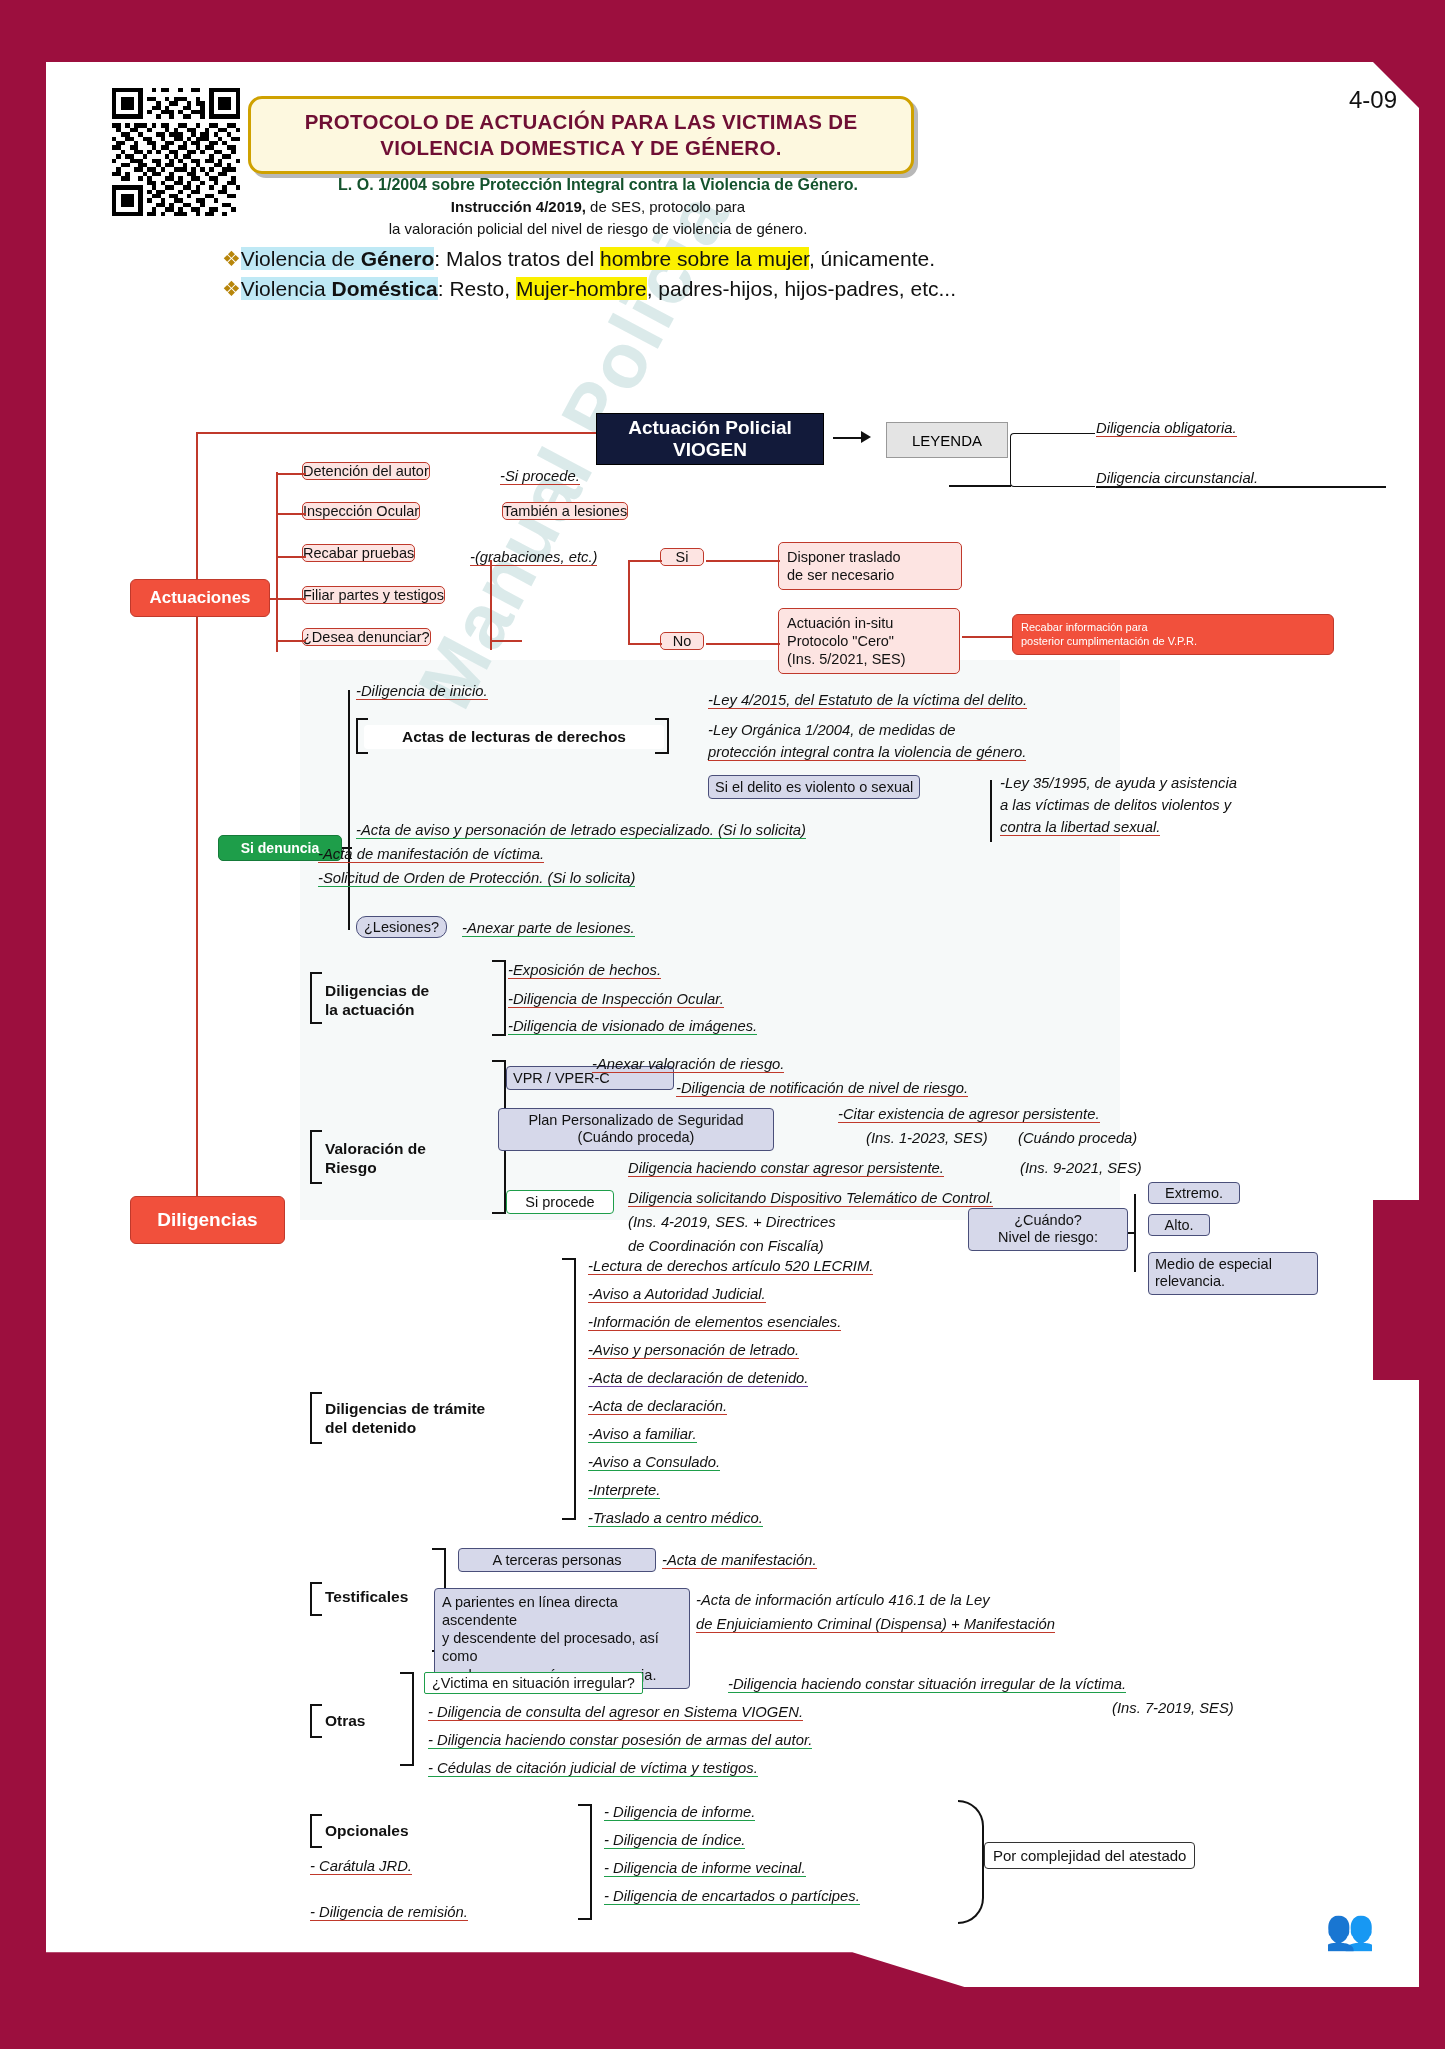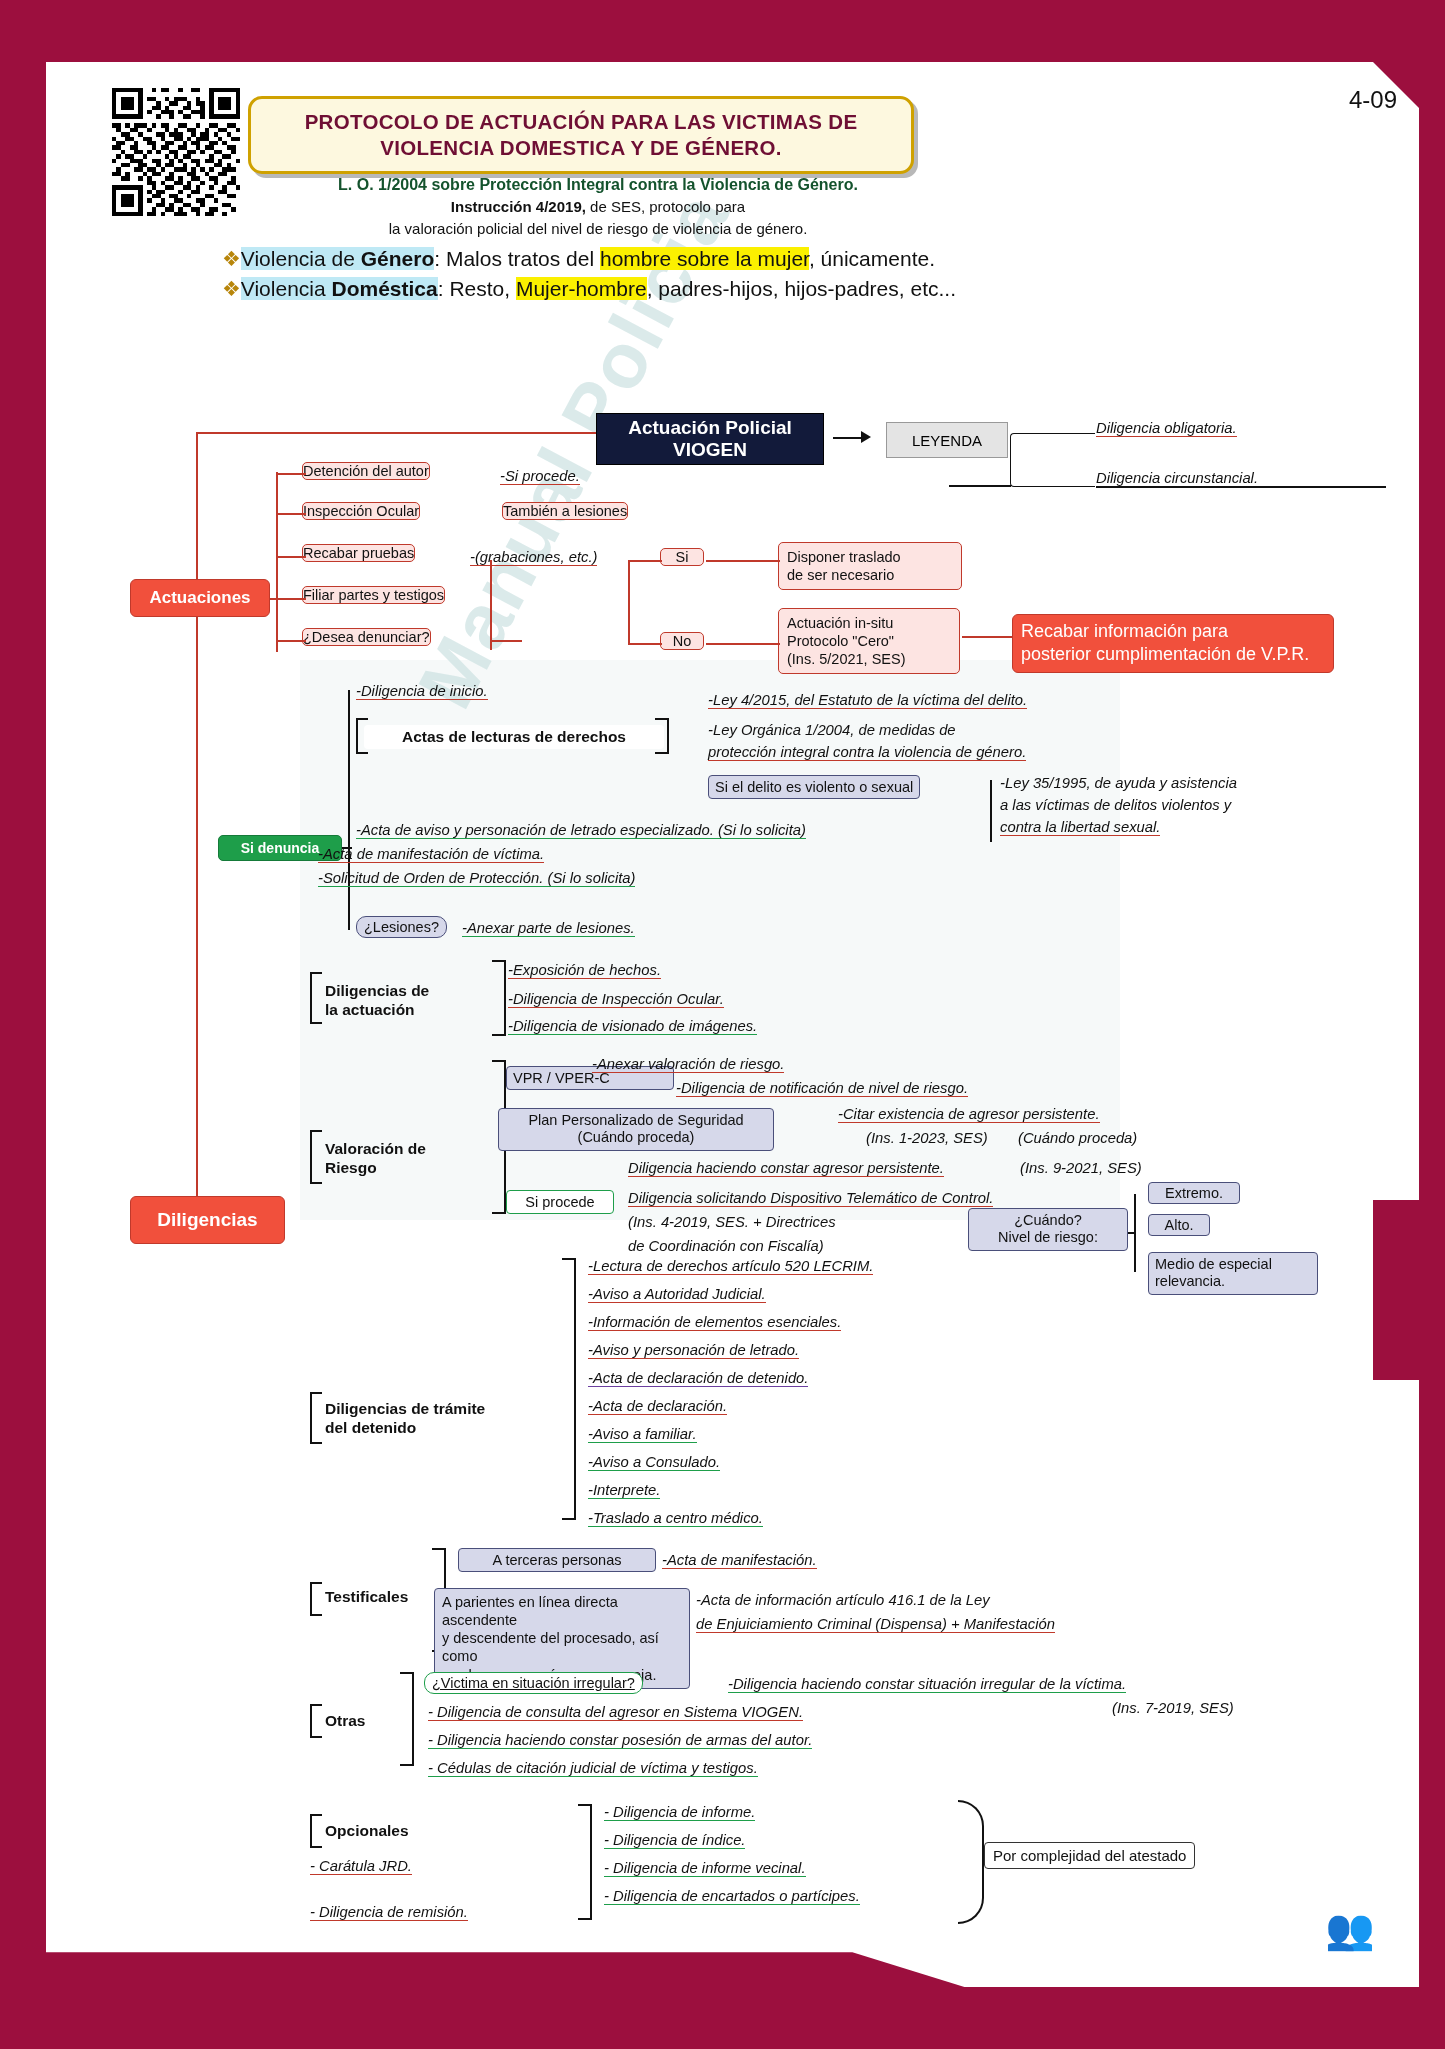--- a/index.html
+++ b/index.html
@@ -394,21 +394,21 @@
 </div>
 <div class="ln" style="left:706px;top:560px;width:74px;height:2px;"></div>
 
 <div class="node pink" style="left:778px;top:608px;width:182px;padding:5px 8px;line-height:1.25;">
   <div>Actuación in-situ</div>
   <div>Protocolo "Cero"</div>
   <div>(Ins. 5/2021, SES)</div>
 </div>
 <div class="ln" style="left:706px;top:643px;width:74px;height:2px;"></div>
 
-<div class="node red-solid" style="left:1012px;top:614px;width:322px;padding:5px 8px;line-height:1.3;text-align:left;font-weight:normal;font-size:18px;">
+<div class="node red-solid" style="left:1012px;top:614px;width:322px;padding:5px 8px;line-height:1.3;text-align:left;font-weight:normal;font-size:11px;">
   <div>Recabar información para</div>
   <div>posterior cumplimentación de V.P.R.</div>
 </div>
 <div class="ln" style="left:962px;top:636px;width:50px;height:2px;"></div>
 
 <div class="node green-solid" style="left:218px;top:835px;width:124px;height:26px;display:flex;align-items:center;justify-content:center;">
   <span>Si denuncia</span>
 </div>
 <div style="position:absolute;left:348px;top:690px;width:2px;height:240px;background:#111;"></div>
 <div style="position:absolute;left:342px;top:847px;width:10px;height:2px;background:#111;"></div>
@@ -590,21 +590,21 @@
 <div class="txt" style="left:696px;top:1616px;">
   <span class="u-red">de Enjuiciamiento Criminal (Dispensa) + Manifestación</span>
 </div>
 
 <div class="lbl" style="left:325px;top:1712px;">
   <span>Otras</span>
 </div>
 <div class="brk" style="left:310px;top:1704px;height:30px;"></div>
 <div class="brk-r" style="left:400px;top:1672px;height:90px;"></div>
 
-<div class="node green-b" style="left:424px;top:1672px;padding:2px 7px;border-radius:10px;text-decoration:underline;">
+<div class="node green-b" style="left:424px;top:1672px;padding:2px 7px;border-radius:2px;">
   <span>¿Victima en situación irregular?</span>
 </div>
 <div class="txt" style="left:728px;top:1676px;">
   <span class="u-green">-Diligencia haciendo constar situación irregular de la víctima.</span>
 </div>
 <div class="txt" style="left:1112px;top:1700px;">
   <span>(Ins. 7-2019, SES)</span>
 </div>
 
 <div class="txt" style="left:428px;top:1704px;"><span class="u-red">- Diligencia de consulta del agresor en Sistema VIOGEN.</span></div>

